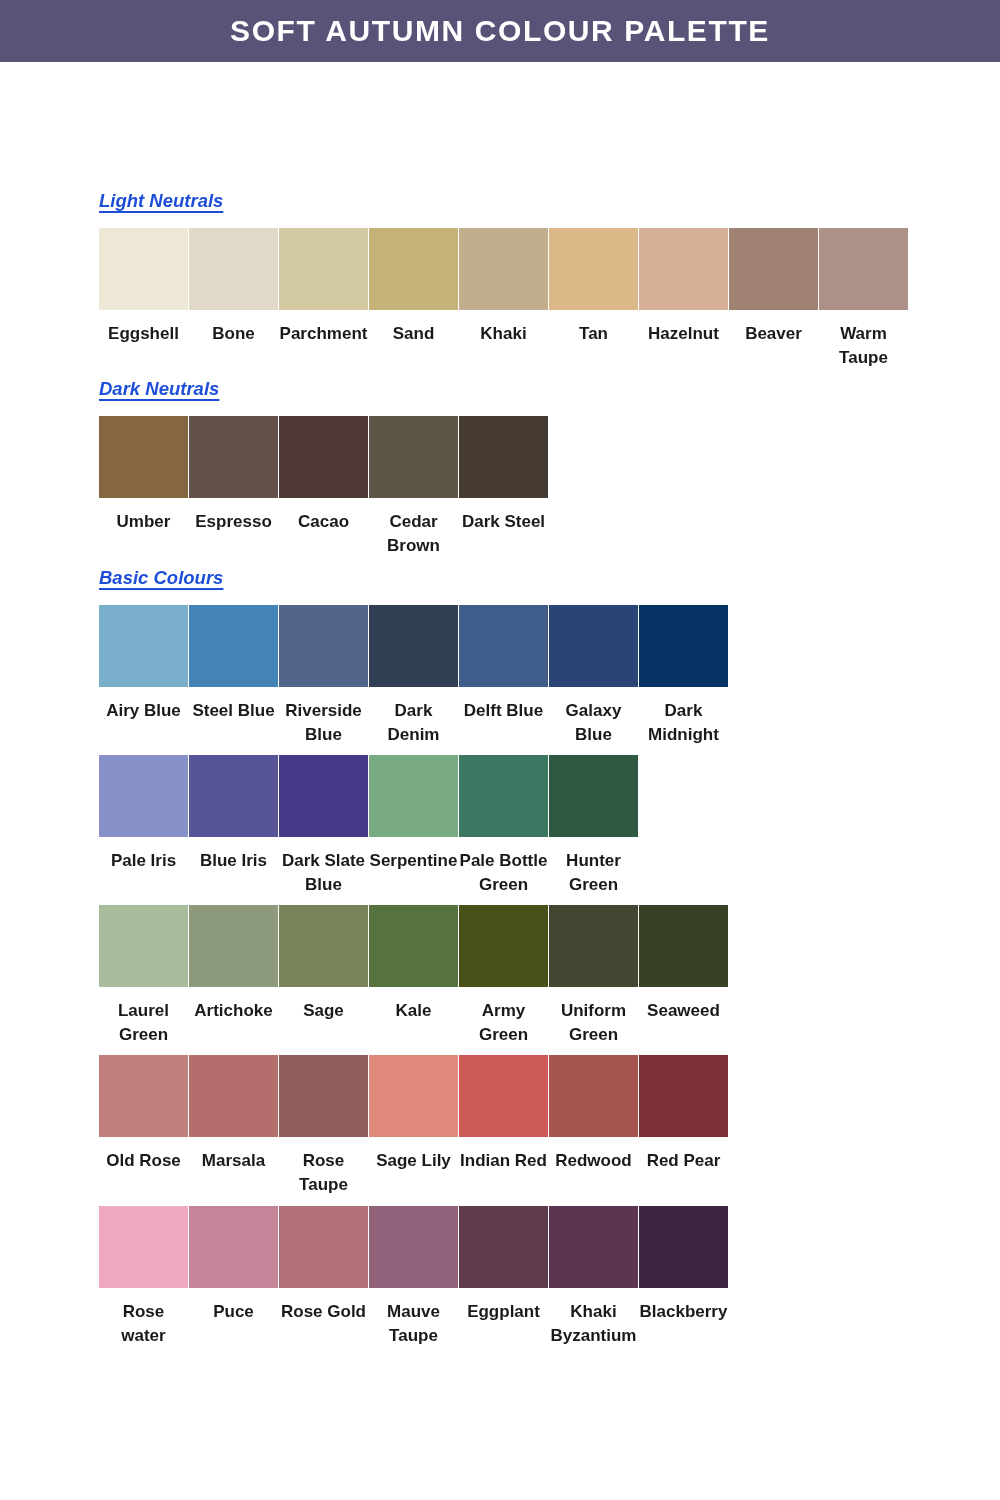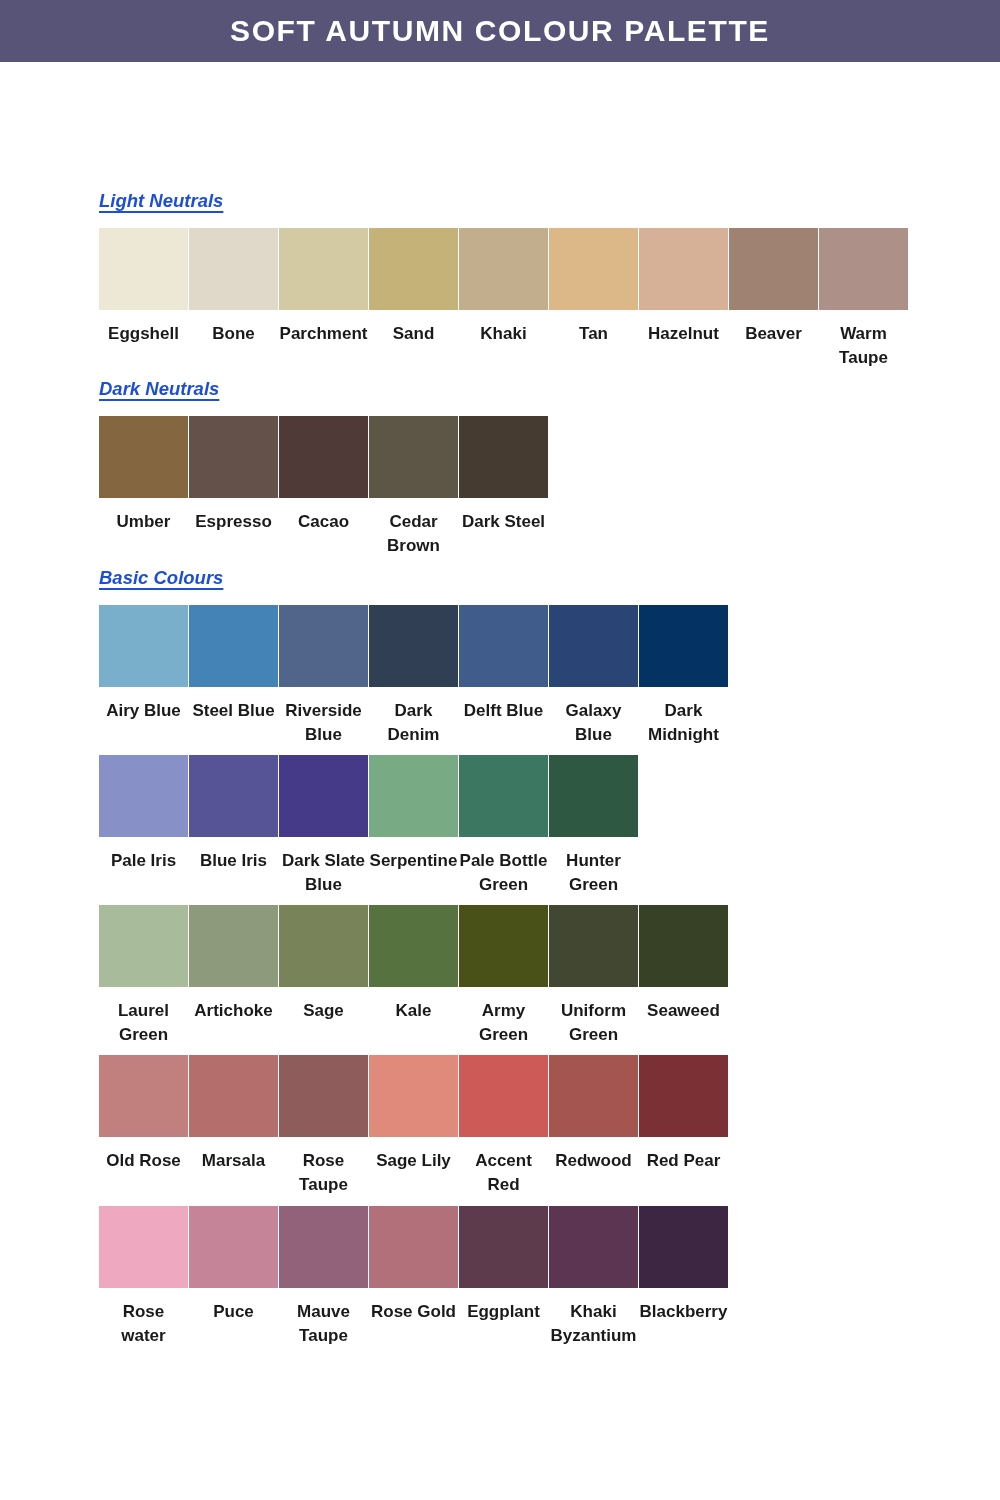--- a/index.html
+++ b/index.html
@@ -312,21 +312,21 @@
         <div class="swatch-cell">
           <span class="swatch-chip" style="background-color: rgb(142, 93, 91);"></span>
           <span class="swatch-label">Rose Taupe</span>
         </div>
         <div class="swatch-cell">
           <span class="swatch-chip" style="background-color: rgb(224, 138, 124);"></span>
           <span class="swatch-label">Sage Lily</span>
         </div>
         <div class="swatch-cell">
           <span class="swatch-chip" style="background-color: rgb(205, 90, 87);"></span>
-          <span class="swatch-label">Accent Red</span>
+          <span class="swatch-label">Indian Red</span>
         </div>
         <div class="swatch-cell">
           <span class="swatch-chip" style="background-color: rgb(165, 85, 80);"></span>
           <span class="swatch-label">Redwood</span>
         </div>
         <div class="swatch-cell">
           <span class="swatch-chip" style="background-color: rgb(123, 48, 53);"></span>
           <span class="swatch-label">Red Pear</span>
         </div>
       </div>
@@ -336,28 +336,28 @@
       <div class="swatch-row">
         <div class="swatch-cell">
           <span class="swatch-chip" style="background-color: rgb(238, 169, 192);"></span>
           <span class="swatch-label">Rose water</span>
         </div>
         <div class="swatch-cell">
           <span class="swatch-chip" style="background-color: rgb(198, 132, 153);"></span>
           <span class="swatch-label">Puce</span>
         </div>
         <div class="swatch-cell">
+          <span class="swatch-chip" style="background-color: rgb(178, 113, 122);"></span>
+          <span class="swatch-label">Rose Gold</span>
+        </div>
+        <div class="swatch-cell">
           <span class="swatch-chip" style="background-color: rgb(146, 97, 122);"></span>
           <span class="swatch-label">Mauve Taupe</span>
         </div>
         <div class="swatch-cell">
-          <span class="swatch-chip" style="background-color: rgb(178, 113, 122);"></span>
-          <span class="swatch-label">Rose Gold</span>
-        </div>
-        <div class="swatch-cell">
           <span class="swatch-chip" style="background-color: rgb(93, 59, 77);"></span>
           <span class="swatch-label">Eggplant</span>
         </div>
         <div class="swatch-cell">
           <span class="swatch-chip" style="background-color: rgb(91, 53, 82);"></span>
           <span class="swatch-label">Khaki Byzantium</span>
         </div>
         <div class="swatch-cell">
           <span class="swatch-chip" style="background-color: rgb(60, 38, 65);"></span>
           <span class="swatch-label">Blackberry</span>

